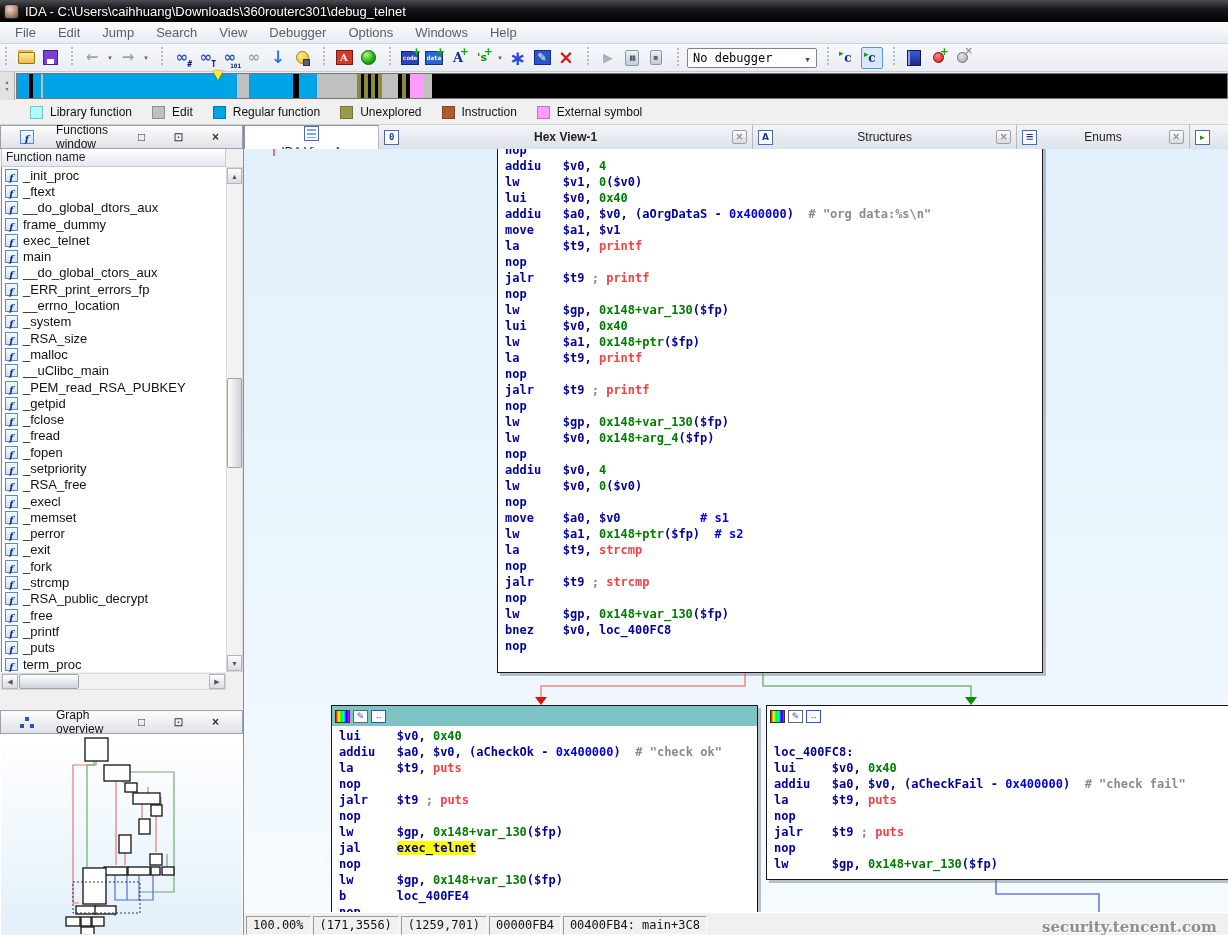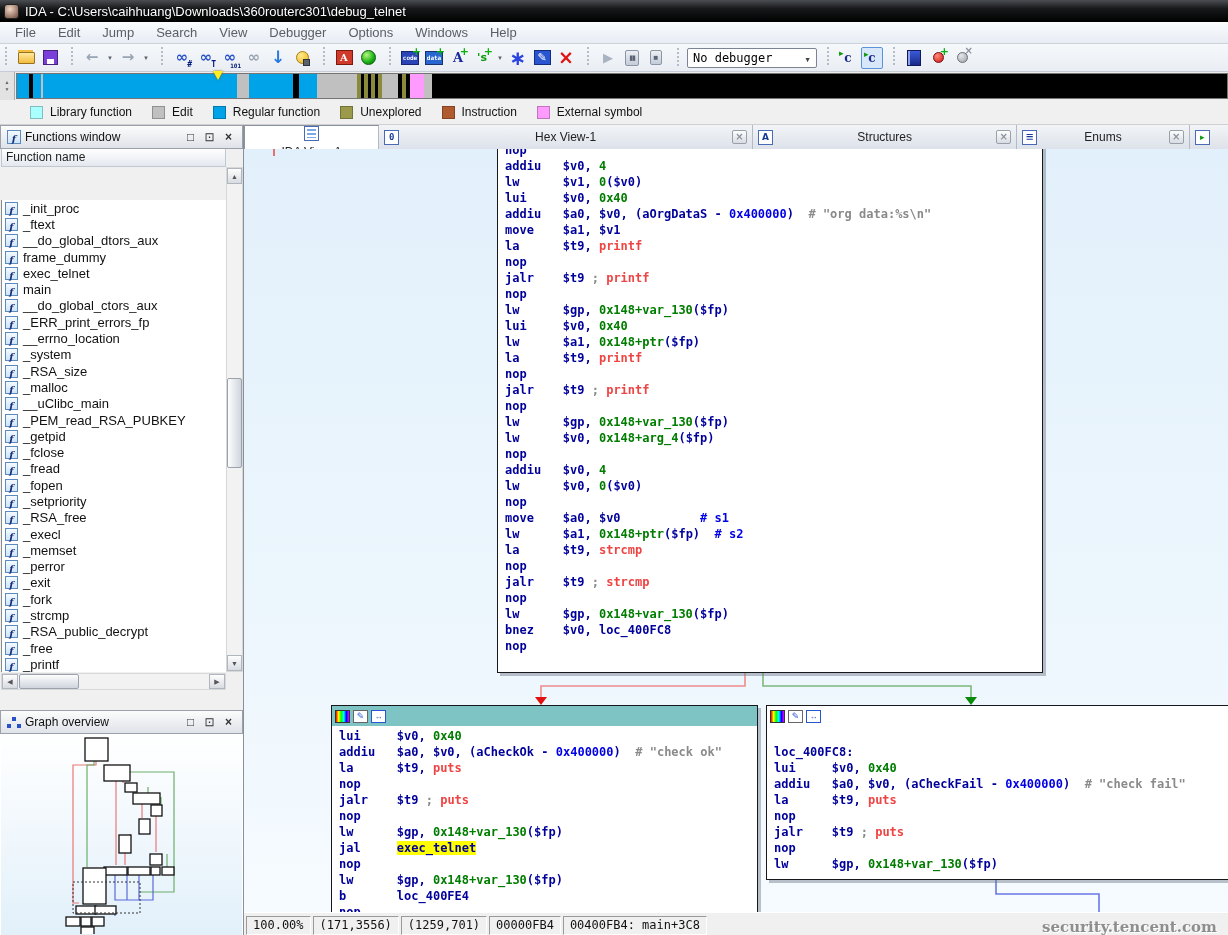--- a/index.html
+++ b/index.html
@@ -102,35 +102,35 @@
 
   
   .legend { position:absolute; left:0; top:100px; width:1228px; height:25px; background:#f0f0f0;
     border-bottom:1px solid #d0d0d0; display:flex; align-items:center; padding-left:30px; }
   .lg-item { display:flex; align-items:center; margin-right:20px; }
   .lg-chip { width:13px; height:13px; margin-right:7px; border:1px solid rgba(0,0,0,.25); }
   .lg-item span:last-child { font-size:12px; color:#111; }
 
   
   .panel-title { height:24px; background:linear-gradient(180deg,#fcfcfc,#dfe2e8); border:1px solid #9aa0ac;
-    display:flex; align-items:center; padding:0 6px; gap:4px; }
+    display:flex; align-items:center; padding:0 19px; gap:22px; }
   .panel-title .ptext { font-size:12px; color:#111; flex:1; }
   .winbtn { width:15px; text-align:center; font-size:12px; color:#333; line-height:15px; }
   .wb-max::before { content:"□"; }
   .wb-float::before { content:"⊡"; }
   .wb-close::before { content:"×"; font-weight:700; }
 
   .fnpanel { position:absolute; left:0; top:125px; width:243px; height:585px; background:#f0f0f0; }
   .ficon { display:inline-block; width:13px; height:13px; border:1px solid #5a8ac0;
     background:linear-gradient(180deg,#f4faff,#cfe4f7); text-align:center; flex:none; }
   .ficon::before { content:"f"; font:italic 700 10px/12px "DejaVu Serif", serif; color:#16307a; }
   .colhdr { height:18px; margin:0 17px 0 1px; background:linear-gradient(180deg,#ffffff,#e4e8ef);
     border:1px solid #c2c8d2; border-top:none; font-size:12px; color:#222; padding:1px 4px; }
   .fnlist { position:absolute; left:1px; top:42px; right:17px; bottom:38px; background:#fff;
-    border-left:1px solid #8a8a8a; overflow:hidden;margin-top:33px; }
+    border-left:1px solid #8a8a8a; overflow:hidden; }
   .fnrow { display:flex; align-items:center; gap:5px; height:16.3px; padding-left:3px; }
   .fname { font-size:13px; color:#111; white-space:nowrap; }
   .vscroll { position:absolute; right:0; top:42px; width:17px; bottom:38px; background:#f2f2f2; border:1px solid #d8d8d8; }
   .vscroll .arr { position:absolute; left:0; width:15px; height:16px; background:linear-gradient(180deg,#fdfdfd,#d8dce2);
     border:1px solid #b0b6c0; text-align:center; font-size:7px; color:#555; line-height:15px; }
   .vscroll .thumb { position:absolute; left:0; width:15px; background:linear-gradient(90deg,#fdfdfd,#cfd5dd);
     border:1px solid #9aa2ae; border-radius:2px; }
   .hscroll { position:absolute; left:1px; right:17px; bottom:20px; height:17px; background:#f2f2f2; border:1px solid #d8d8d8; }
   .hscroll .arr { position:absolute; top:0; width:16px; height:15px; background:linear-gradient(180deg,#fdfdfd,#d8dce2);
     border:1px solid #b0b6c0; text-align:center; font-size:7px; color:#555; line-height:14px; }
@@ -542,21 +542,21 @@
     </div>
   </div>
 
   <div class="rightcol" data-name="disassembly-area">
     <div class="tabbar" data-name="tab-bar">
         <div class="tab active" data-name="tab-ida-view" style="width: 138px; flex-direction: column;">
           <span class="tabicon" data-name="ida-view-tab-icon"></span>
           <span class="tablabel" data-name="tab-label">IDA View-A</span>
           <div class="tabx red" data-name="tab-close-icon"></div>
         </div>
-        <div class="tab" data-name="tab-hex-view" style="width: 382px;">
+        <div class="tab" data-name="tab-hex-view" style="width: 382px; font-weight: bold;">
           <span class="tabicon" data-name="hex-view-tab-icon"></span>
           <span class="tablabel" data-name="tab-label">Hex View-1</span>
           <div class="tabx" data-name="tab-close-icon"></div>
         </div>
         <div class="tab" data-name="tab-structures" style="width: 270px;">
           <span class="tabicon" data-name="structures-tab-icon"></span>
           <span class="tablabel" data-name="tab-label">Structures</span>
           <div class="tabx" data-name="tab-close-icon"></div>
         </div>
         <div class="tab" data-name="tab-enums" style="width: 176px;">

